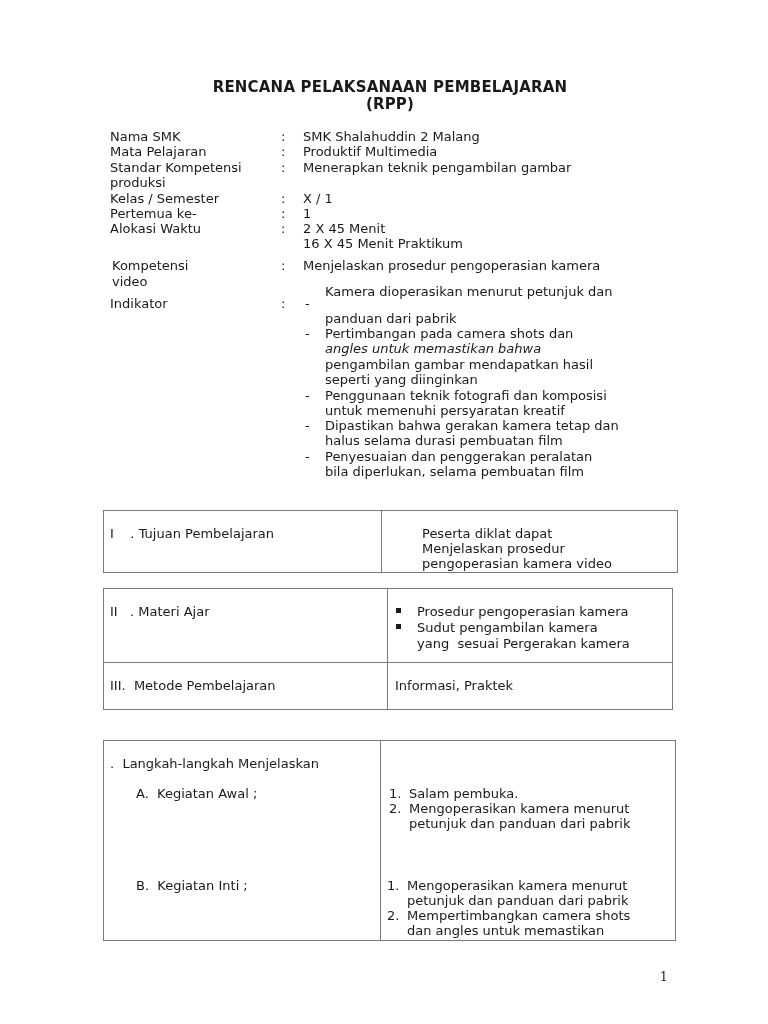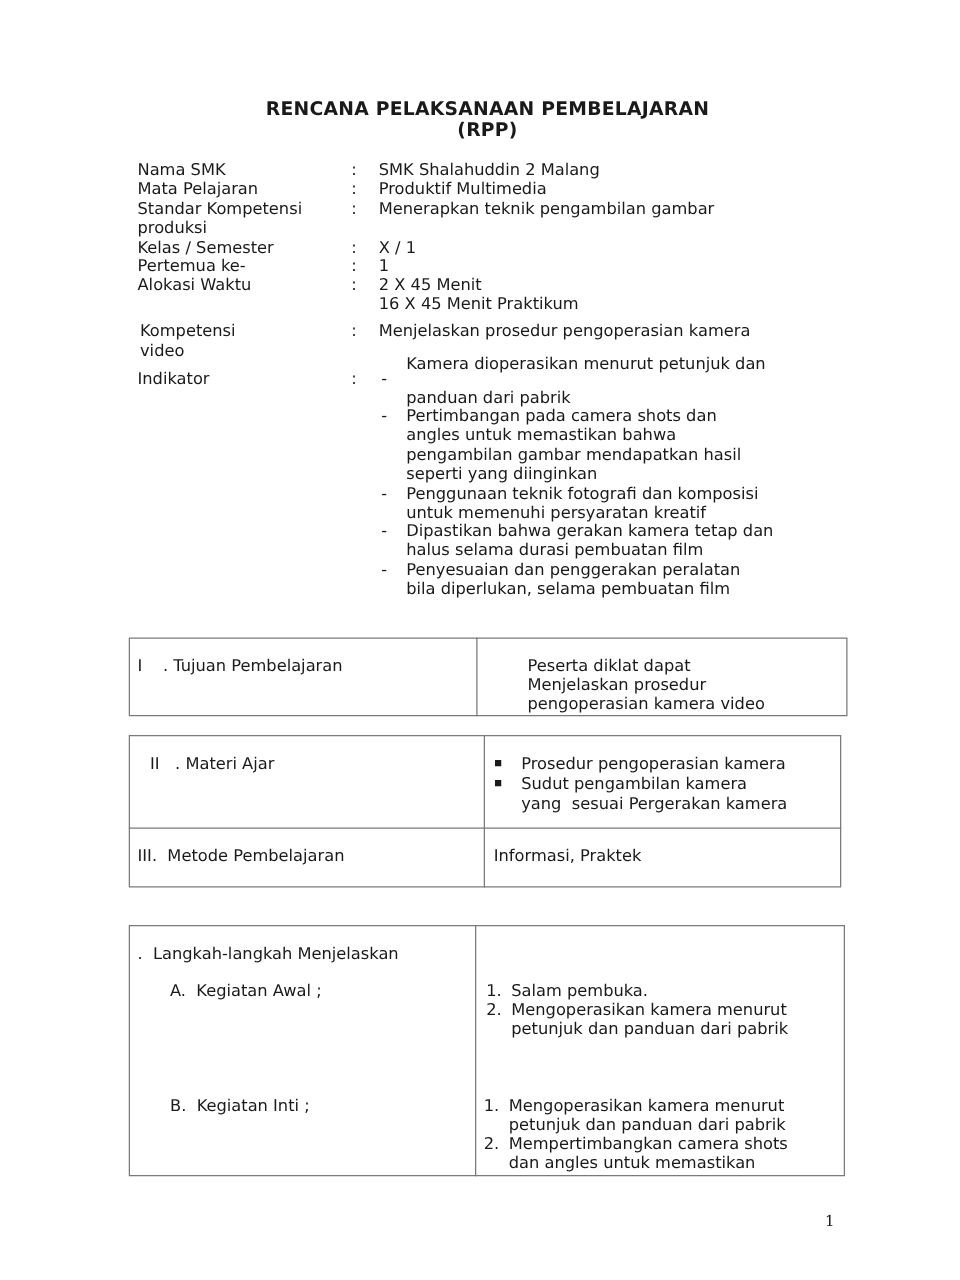--- a/index.html
+++ b/index.html
@@ -68,21 +68,21 @@
 <div>
   <div class="abs t lbl" style="top:296px;">Indikator</div>
   <div class="abs t colon" style="top:296px;">:</div>
 
   <div class="abs t dash" style="top:296px;">-</div>
   <div class="abs t ind" style="top:284px;">Kamera dioperasikan menurut petunjuk dan</div>
   <div class="abs t ind" style="top:311px;">panduan dari pabrik</div>
 
   <div class="abs t dash" style="top:326px;">-</div>
   <div class="abs t ind" style="top:326px;">Pertimbangan pada camera shots dan</div>
-  <div class="abs t ind" style="top:341px;">angles untuk memastikan bahwa</div>
+  <div class="abs t ind" style="top:341px;font-style:italic;">angles untuk memastikan bahwa</div>
   <div class="abs t ind" style="top:357px;">pengambilan gambar mendapatkan hasil</div>
   <div class="abs t ind" style="top:372px;">seperti yang diinginkan</div>
 
   <div class="abs t dash" style="top:388px;">-</div>
   <div class="abs t ind" style="top:388px;">Penggunaan teknik fotografi dan komposisi</div>
   <div class="abs t ind" style="top:403px;">untuk memenuhi persyaratan kreatif</div>
 
   <div class="abs t dash" style="top:418px;">-</div>
   <div class="abs t ind" style="top:418px;">Dipastikan bahwa gerakan kamera tetap dan</div>
   <div class="abs t ind" style="top:433px;">halus selama durasi pembuatan film</div>
@@ -96,21 +96,21 @@
 <div class="abs vline" style="left:381px; top:510px; height:63px;"></div>
 <div class="abs t" style="left:110px; top:526px; white-space:pre;">I    . Tujuan Pembelajaran</div>
 <div class="abs t" style="left:422px; top:526px;">Peserta diklat dapat</div>
 <div class="abs t" style="left:422px; top:541px;">Menjelaskan prosedur</div>
 <div class="abs t" style="left:422px; top:556px;">pengoperasian kamera video</div>
 
 <div class="abs box" style="left:103px; top:588px; width:570px; height:122px;"></div>
 <div class="abs vline" style="left:387px; top:588px; height:122px;"></div>
 <div class="abs hline" style="left:103px; top:662px; width:570px;"></div>
 
-<div class="abs t" style="left:120px; top:604px; white-space:pre;">II   . Materi Ajar</div>
+<div class="abs t" style="left:110px; top:604px; white-space:pre;">II   . Materi Ajar</div>
 <div class="abs bullet" style="left:396px; top:608px;"></div>
 <div class="abs t" style="left:417px; top:604px;">Prosedur pengoperasian kamera</div>
 <div class="abs bullet" style="left:396px; top:624px;"></div>
 <div class="abs t" style="left:417px; top:620px;">Sudut pengambilan kamera</div>
 <div class="abs t" style="left:417px; top:636px; white-space:pre;">yang  sesuai Pergerakan kamera</div>
 
 <div class="abs t" style="left:110px; top:678px; white-space:pre;">III.  Metode Pembelajaran</div>
 <div class="abs t" style="left:395px; top:678px;">Informasi, Praktek</div>
 
 <div class="abs box" style="left:103px; top:740px; width:573px; height:201px;"></div>

